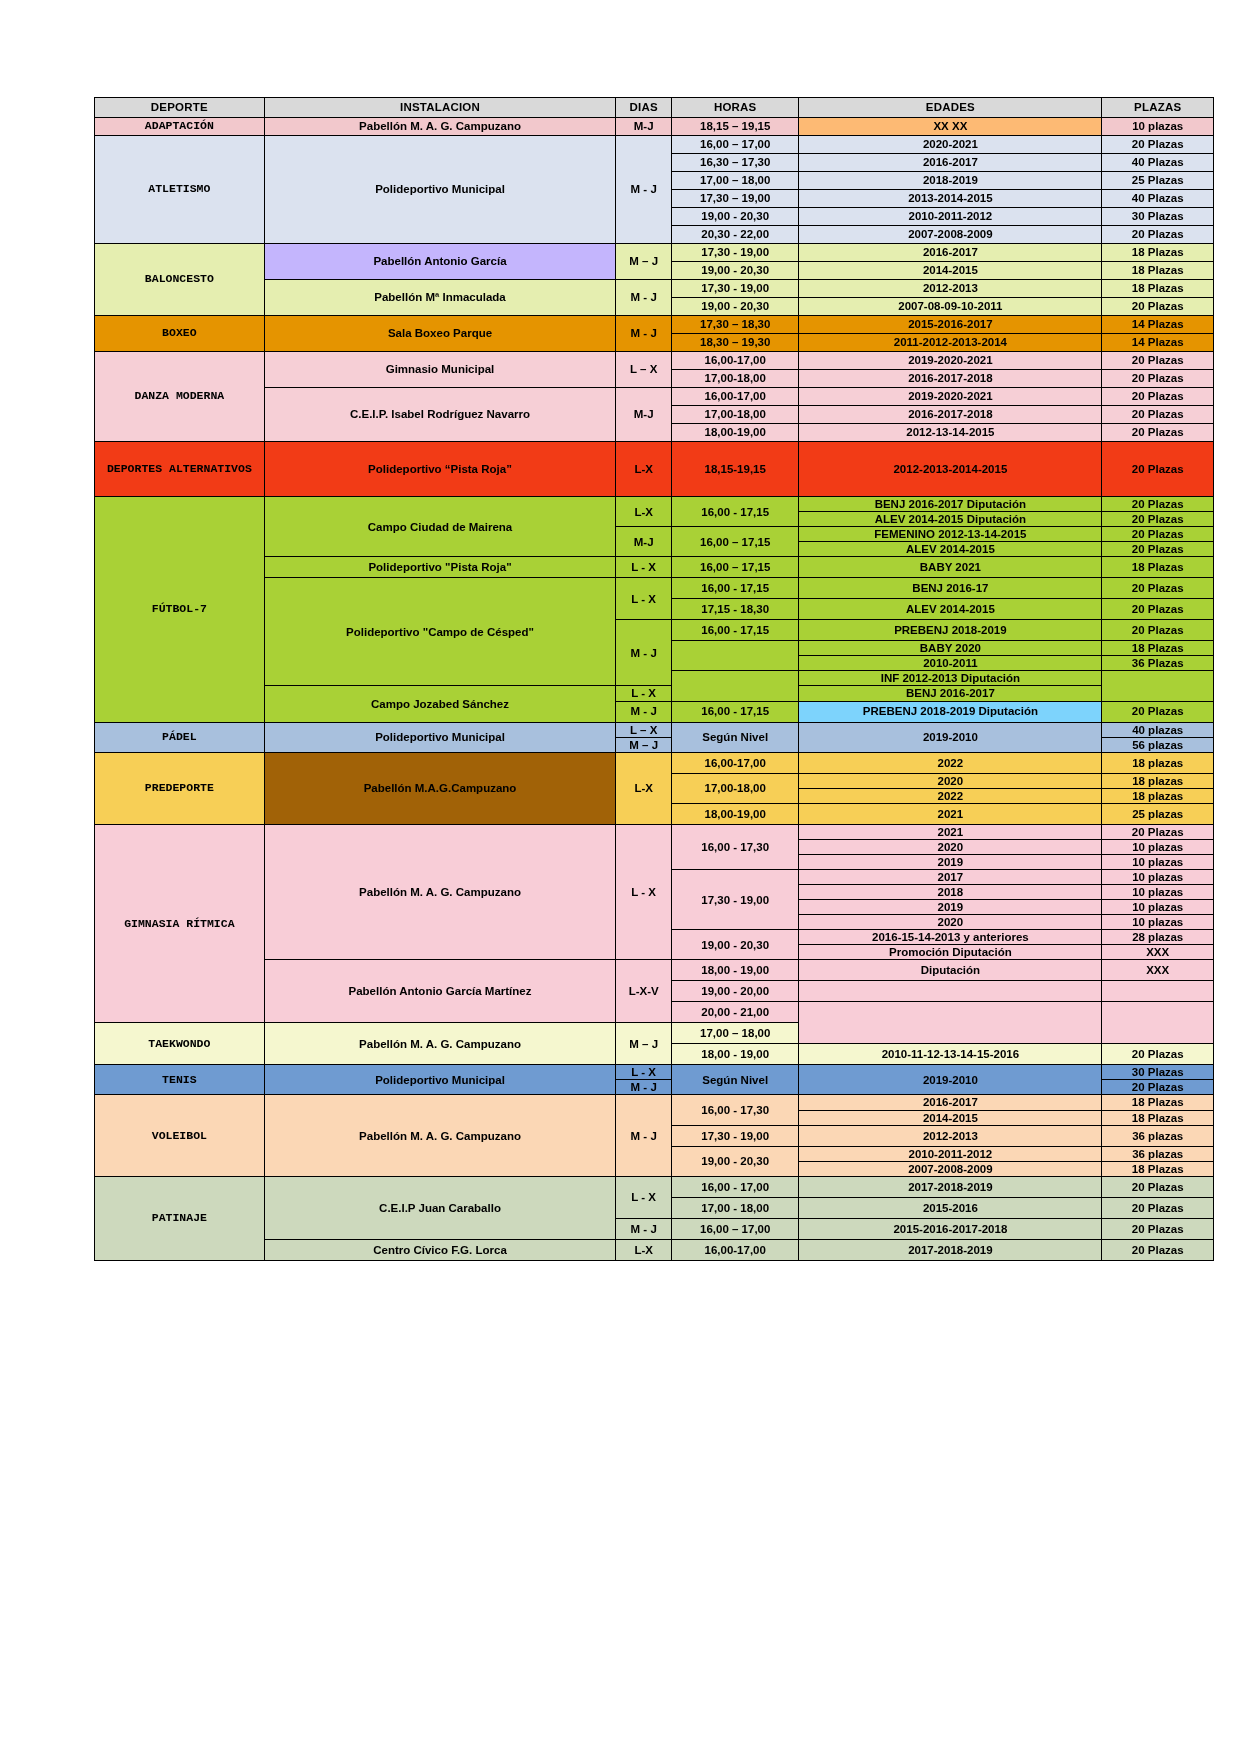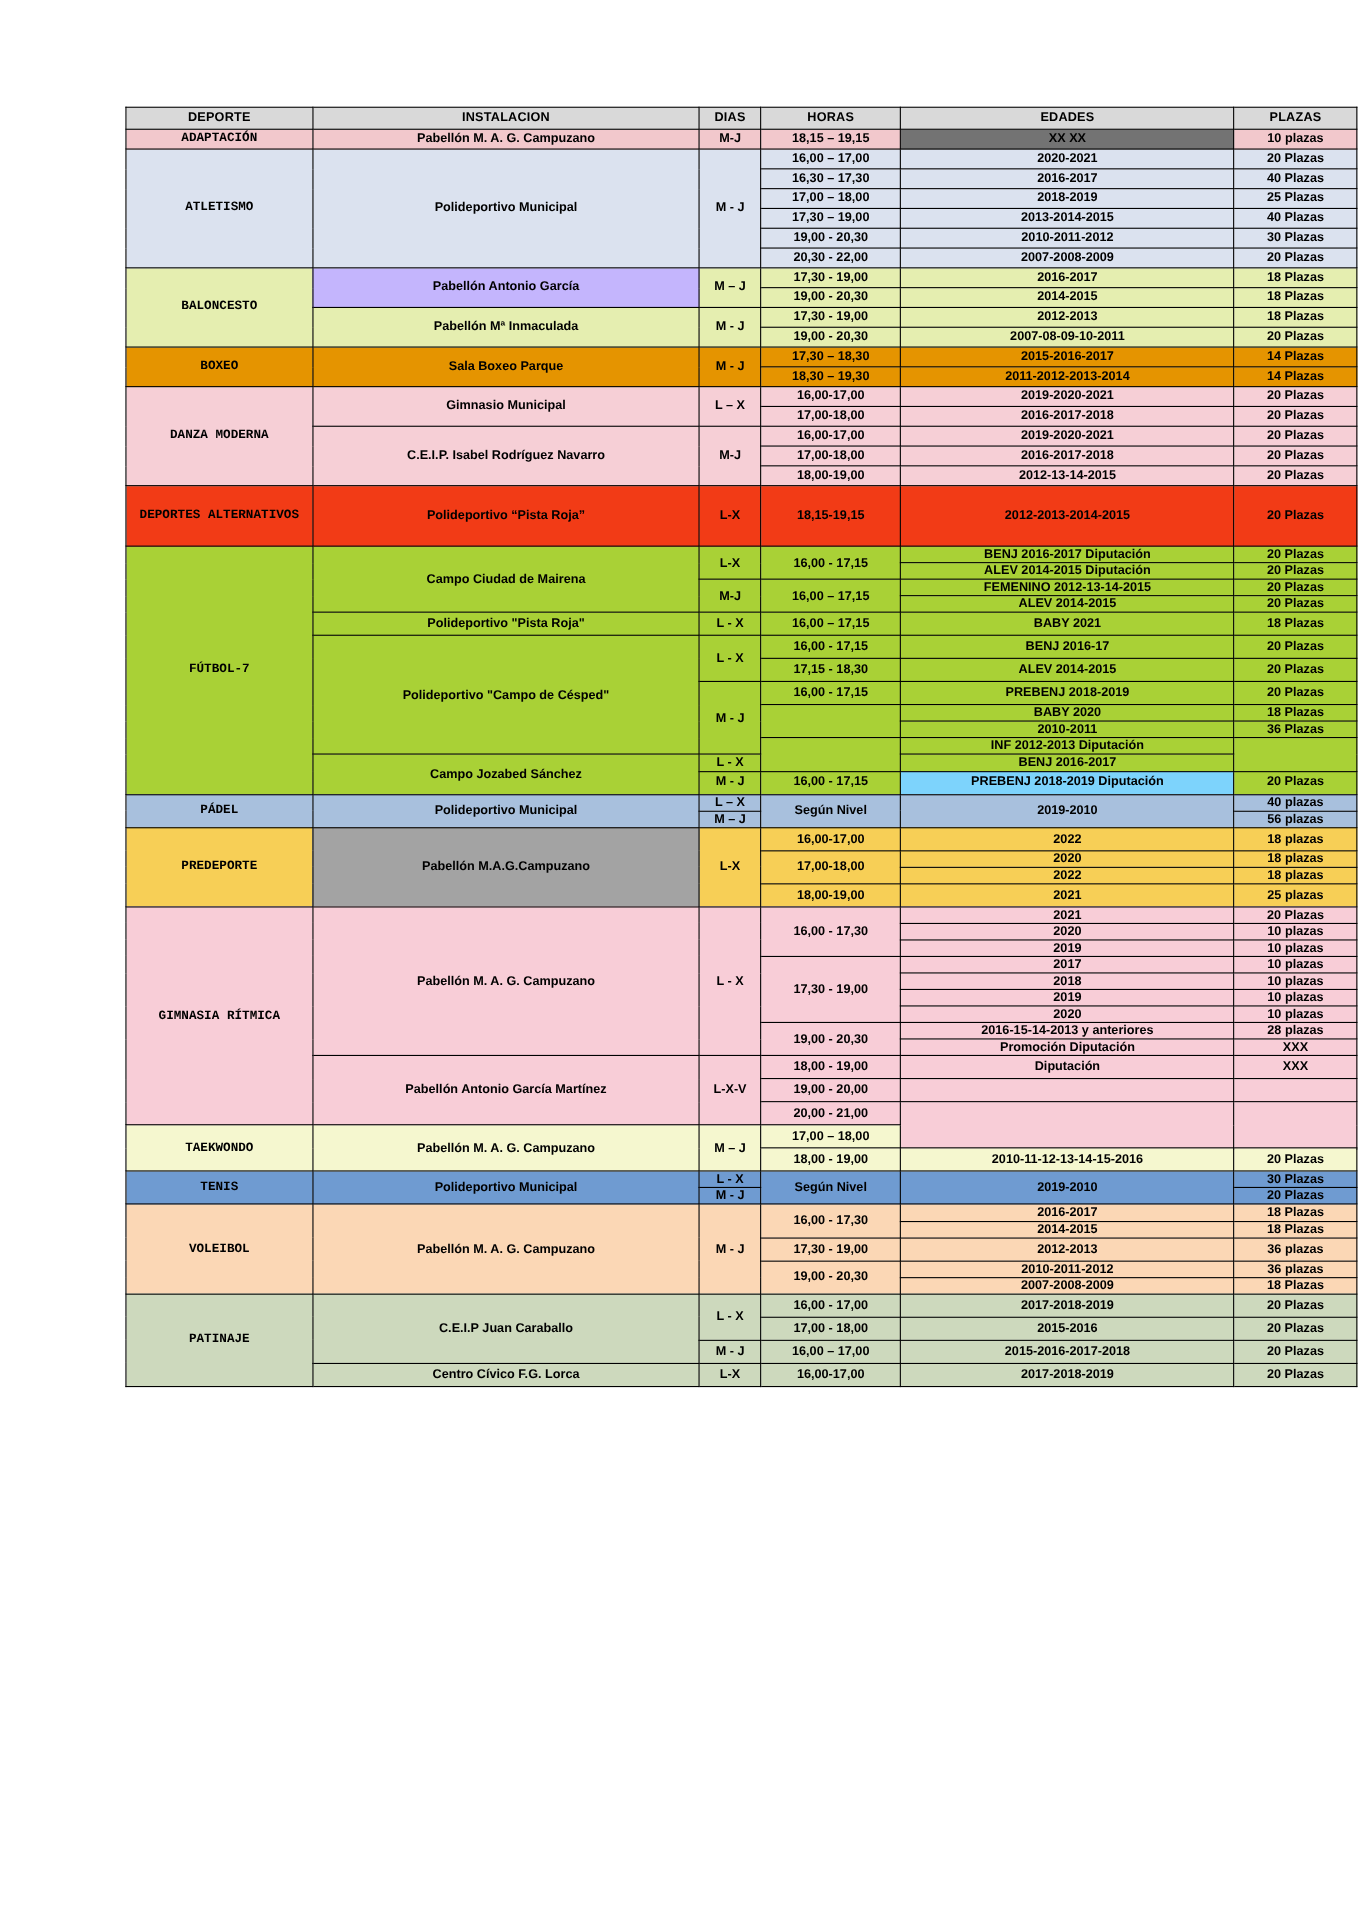--- a/index.html
+++ b/index.html
@@ -1,18 +1,18 @@
 <!DOCTYPE html>
 <html><head>
 <meta charset="utf-8">
 <style>
   html,body{margin:0;padding:0;background:#ffffff;}
   body{width:1241px;height:1754px;font-family:"Liberation Sans",sans-serif;}
   #sheet{position:relative;width:1241px;height:1754px;}
-  table.grid{position:absolute;left:114px;top:97px;width:1120px;border-collapse:collapse;table-layout:fixed;}
+  table.grid{position:absolute;left:94px;top:97px;width:1120px;border-collapse:collapse;table-layout:fixed;}
   table.grid td{border:1px solid #000;font-size:11.5px;font-weight:bold;text-align:center;vertical-align:middle;padding:1px 2px;line-height:1.05;}
   .hdr td{background:#d9d9d9;font-size:12.5px;letter-spacing:.2px;height:17px;}
   .c-dep{width:140px;}
   .c-ins{width:290px;}
   .c-dias{width:46px;}
   .c-hor{width:105px;}
   .c-eda{width:250px;}
   .c-pla{width:92px;}
   .small{font-size:10.5px;}
   .big{font-size:12.5px;font-family:Liberation Mono, monospace;}
@@ -37,21 +37,21 @@
           <td style="background: rgb(217, 217, 217);">DIAS</td>
           <td style="background: rgb(217, 217, 217);">HORAS</td>
           <td style="background: rgb(217, 217, 217);">EDADES</td>
           <td style="background: rgb(217, 217, 217);">PLAZAS</td>
         </tr>
         <tr>
           <td class="big" style="background: rgb(242, 200, 204); height: 15px;">ADAPTACIÓN</td>
           <td style="background: rgb(242, 200, 204);">Pabellón M. A. G. Campuzano</td>
           <td style="background: rgb(242, 200, 204);">M-J</td>
           <td style="background: rgb(242, 200, 204); height: 15px;">18,15 – 19,15</td>
-          <td style="background: #737373;">XX XX</td>
+          <td style="background: #fdba74;">XX XX</td>
           <td style="background: rgb(242, 200, 204);">10 plazas</td>
         </tr>
         <tr>
           <td rowspan="6" class="big" style="background: rgb(219, 226, 239); height: 15px; margin-top: 20px;">ATLETISMO</td>
           <td rowspan="6" style="background: rgb(219, 226, 239);">Polideportivo Municipal</td>
           <td rowspan="6" style="background: rgb(219, 226, 239);">M - J</td>
           <td style="background: rgb(219, 226, 239); height: 15px;">16,00 – 17,00</td>
           <td style="background: rgb(219, 226, 239);">2020-2021</td>
           <td style="background: rgb(219, 226, 239);">20 Plazas</td>
         </tr>
@@ -235,21 +235,21 @@
           <td rowspan="2" style="background: rgb(168, 192, 221); height: 26px;">Según Nivel</td>
           <td rowspan="2" style="background: rgb(168, 192, 221);">2019-2010</td>
           <td style="background: rgb(168, 192, 221);">40 plazas</td>
         </tr>
         <tr>
           <td style="background: rgb(168, 192, 221);">M – J</td>
           <td style="background: rgb(168, 192, 221);">56 plazas</td>
         </tr>
         <tr>
           <td rowspan="4" class="big" style="background: rgb(247, 207, 86); height: 18px;">PREDEPORTE</td>
-          <td rowspan="4" style="background: #a3a3a3;">Pabellón M.A.G.Campuzano</td>
+          <td rowspan="4" style="background: #a16207;">Pabellón M.A.G.Campuzano</td>
           <td rowspan="4" style="background: rgb(247, 207, 86);">L-X</td>
           <td style="background: rgb(247, 207, 86); height: 18px;">16,00-17,00</td>
           <td style="background: rgb(247, 207, 86);">2022</td>
           <td style="background: rgb(247, 207, 86);">18 plazas</td>
         </tr>
         <tr>
           <td rowspan="2" style="background: rgb(247, 207, 86); height: 18px;">17,00-18,00</td>
           <td style="background: rgb(247, 207, 86);">2020</td>
           <td style="background: rgb(247, 207, 86);">18 plazas</td>
         </tr>

